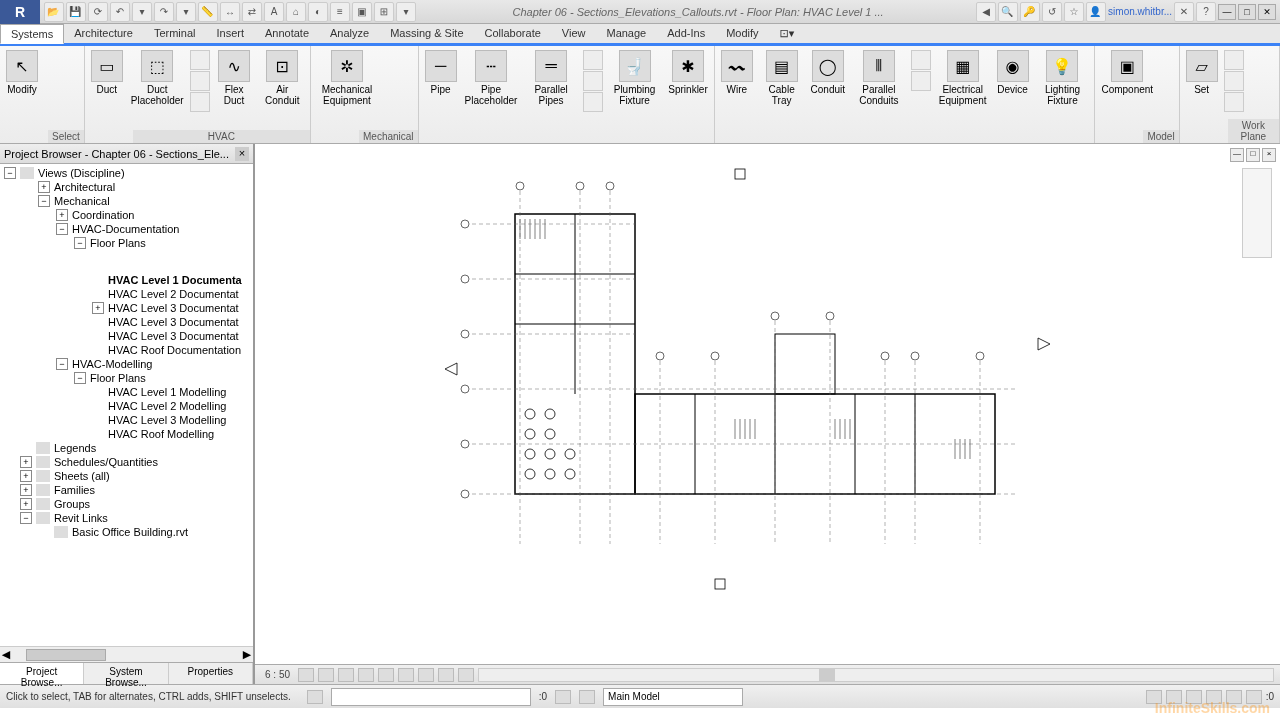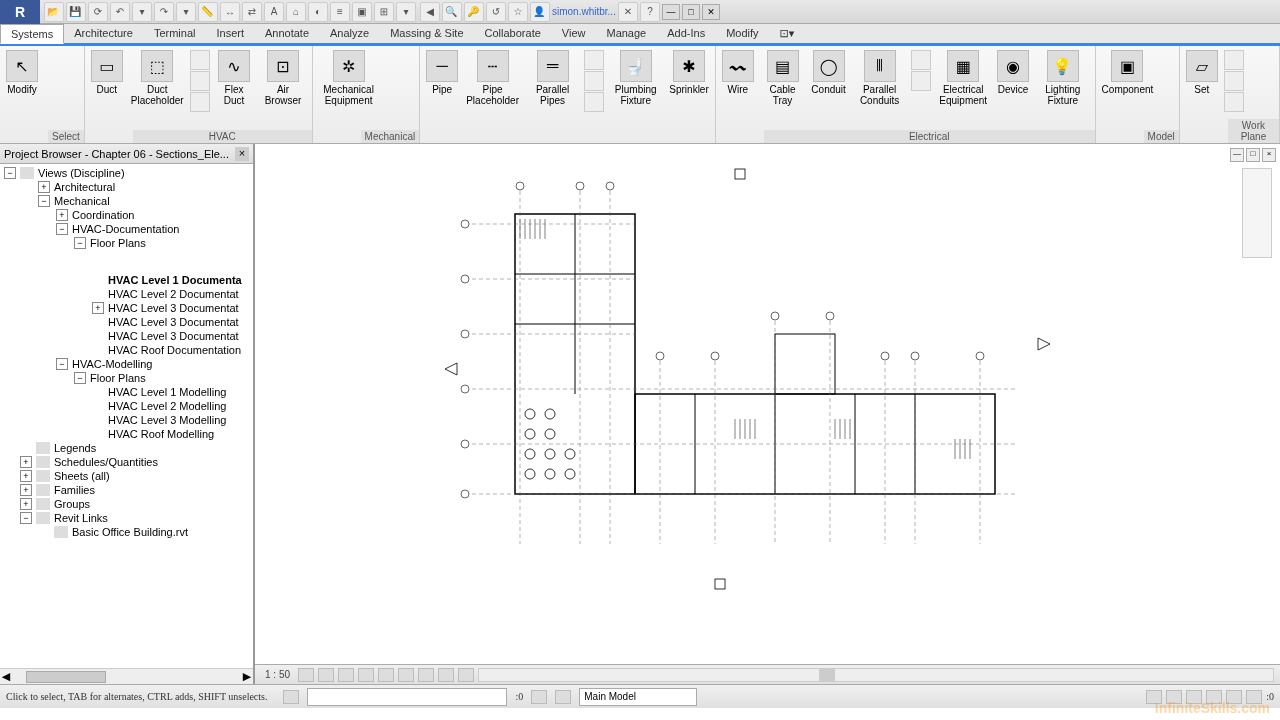--- a/index.html
+++ b/index.html
@@ -63,21 +63,21 @@
 .drawing { position: absolute; left: 180px; top: 20px; width: 640px; height: 430px; }
 .drawing svg { width: 100%; height: 100%; }
 .view-bar { position: absolute; bottom: 0; left: 0; right: 0; height: 20px; background: linear-gradient(#f0f0f0,#e0e0e0); border-top: 1px solid #aaa; display: flex; align-items: center; gap: 4px; padding: 0 6px; }
 .view-bar-item { padding: 0 4px; font-size: 10px; color: #444; }
 .vb-icon { width: 16px; height: 14px; background: #ddd; border: 1px solid #bbb; }
 .vb-scroll { flex: 1; height: 14px; background: #eee; border: 1px solid #ccc; position: relative; }
 .vb-scroll-thumb { position: absolute; left: 340px; width: 16px; height: 12px; background: #ccc; }
 
 
 .statusbar { height: 24px; background: linear-gradient(#f0f0f0,#e0e0e0); border-top: 1px solid #aaa; display: flex; align-items: center; padding: 0 6px; gap: 8px; }
-.status-text { font-size: 10px; color: #333; font-family: Liberation Serif, serif; }
+.status-text { font-size: 10px; color: #333; }
 .status-field { height: 18px; border: 1px solid #aaa; background: #fff; padding: 0 4px; font-size: 10px; display: flex; align-items: center; }
 .status-right { margin-left: auto; display: flex; gap: 4px; align-items: center; }
 .watermark { position: absolute; bottom: 4px; right: 10px; color: rgba(255,140,0,.35); font-size: 14px; font-weight: bold; }
 </style>
 </head>
 <body>
 
 <div class="titlebar">
   <div class="app-icon">R</div>
   <div class="qat">
@@ -92,20 +92,21 @@
     <div class="qat-btn">↔</div>
     <div class="qat-btn">⇄</div>
     <div class="qat-btn">A</div>
     <div class="qat-btn">⌂</div>
     <div class="qat-btn">◐</div>
     <div class="qat-btn">≡</div>
     <div class="qat-btn">▣</div>
     <div class="qat-btn">⊞</div>
     <div class="qat-btn">▾</div>
   </div>
+  <div class="title-text">Chapter 06 - Sections_Elevations_Callouts.rvt - Floor Plan: HVAC Level 1 ...</div>
   <div class="title-right">
     <div class="qat-btn">◀</div>
     <div class="qat-btn">🔍</div>
     <div class="qat-btn">🔑</div>
     <div class="qat-btn">↺</div>
     <div class="qat-btn">☆</div>
     <div class="qat-btn">👤</div>
     <span style="color:#36c;font-size:10px;">simon.whitbr...</span>
     <div class="qat-btn">✕</div>
     <div class="qat-btn">?</div>
@@ -156,21 +157,21 @@
           <div class="small-btn"></div>
           <div class="small-btn"></div>
           <div class="small-btn"></div>
         </div>
       <div class="ribbon-btn">
           <div class="ribbon-icon">∿</div>
           <div class="ribbon-label">Flex Duct</div>
         </div>
       <div class="ribbon-btn">
           <div class="ribbon-icon">⊡</div>
-          <div class="ribbon-label">Air Browser</div>
+          <div class="ribbon-label">Air Conduit</div>
         </div>
     </div>
     <div class="ribbon-group-title">HVAC</div>
   </div>
 
   <div class="ribbon-group">
     <div class="ribbon-buttons">
       <div class="ribbon-btn">
           <div class="ribbon-icon">✲</div>
           <div class="ribbon-label">Mechanical Equipment</div>
@@ -237,21 +238,20 @@
         </div>
       <div class="ribbon-btn">
           <div class="ribbon-icon">◉</div>
           <div class="ribbon-label">Device</div>
         </div>
       <div class="ribbon-btn">
           <div class="ribbon-icon">💡</div>
           <div class="ribbon-label">Lighting Fixture</div>
         </div>
     </div>
-    <div class="ribbon-group-title">Electrical</div>
   </div>
 
   <div class="ribbon-group">
     <div class="ribbon-buttons">
       <div class="ribbon-btn">
           <div class="ribbon-icon">▣</div>
           <div class="ribbon-label">Component</div>
         </div>
     </div>
     <div class="ribbon-group-title">Model</div>
@@ -389,20 +389,25 @@
             <span style="width: 16px; display: inline-block;"></span>
             <div class="tree-icon"></div>
             <span class="tree-label">Basic Office Building.rvt</span>
           </div>
         </div>
     </div>
     <div class="browser-hscroll">
       <span style="width:12px;text-align:center;">◀</span>
       <div class="hscroll-thumb"></div>
       <span style="margin-left:auto;width:12px;text-align:center;">▶</span>
+    </div>
+    <div class="browser-tabs">
+      <div class="browser-tab active">Project Browse...</div>
+      <div class="browser-tab">System Browse...</div>
+      <div class="browser-tab">Properties</div>
     </div>
   </div>
 
   <div class="canvas">
     <div class="canvas-controls">
       <div class="canvas-ctrl">—</div>
       <div class="canvas-ctrl">□</div>
       <div class="canvas-ctrl">×</div>
     </div>
     <div class="navcube"></div>
@@ -499,21 +504,21 @@
         <g stroke="#000" fill="#fff" stroke-width="0.8">
           <path d="M 10 205 l 12 -6 l 0 12 z"></path>
           <path d="M 615 180 l -12 -6 l 0 12 z"></path>
           <rect x="300" y="5" width="10" height="10"></rect>
           <rect x="280" y="415" width="10" height="10"></rect>
         </g>
       </svg>
     </div>
 
     <div class="view-bar">
-      <span class="view-bar-item">1 : 50</span>
+      <span class="view-bar-item">6 : 50</span>
       <div class="vb-icon"></div>
       <div class="vb-icon"></div>
       <div class="vb-icon"></div>
       <div class="vb-icon"></div>
       <div class="vb-icon"></div>
       <div class="vb-icon"></div>
       <div class="vb-icon"></div>
       <div class="vb-icon"></div>
       <div class="vb-icon"></div>
       <div class="vb-scroll">
@@ -523,21 +528,21 @@
   </div>
 </div>
 
 <div class="statusbar">
   <span class="status-text">Click to select, TAB for alternates, CTRL adds, SHIFT unselects.</span>
   <div class="vb-icon" style="margin-left:8px;"></div>
   <div class="status-field" style="width:200px;"></div>
   <span class="status-text">:0</span>
   <div class="vb-icon"></div>
   <div class="vb-icon"></div>
-  <div class="status-field" style="width:118px;">Main Model</div>
+  <div class="status-field" style="width:140px;">Main Model</div>
   <div class="status-right">
     <div class="vb-icon"></div>
     <div class="vb-icon"></div>
     <div class="vb-icon"></div>
     <div class="vb-icon"></div>
     <div class="vb-icon"></div>
     <div class="vb-icon"></div>
     <span class="status-text">:0</span>
   </div>
   <div class="watermark">InfiniteSkills.com</div>

